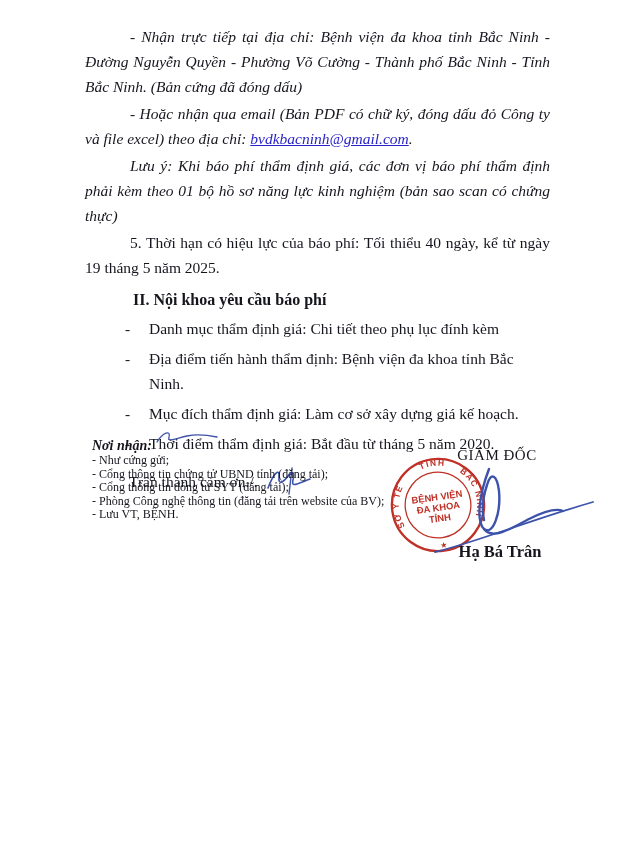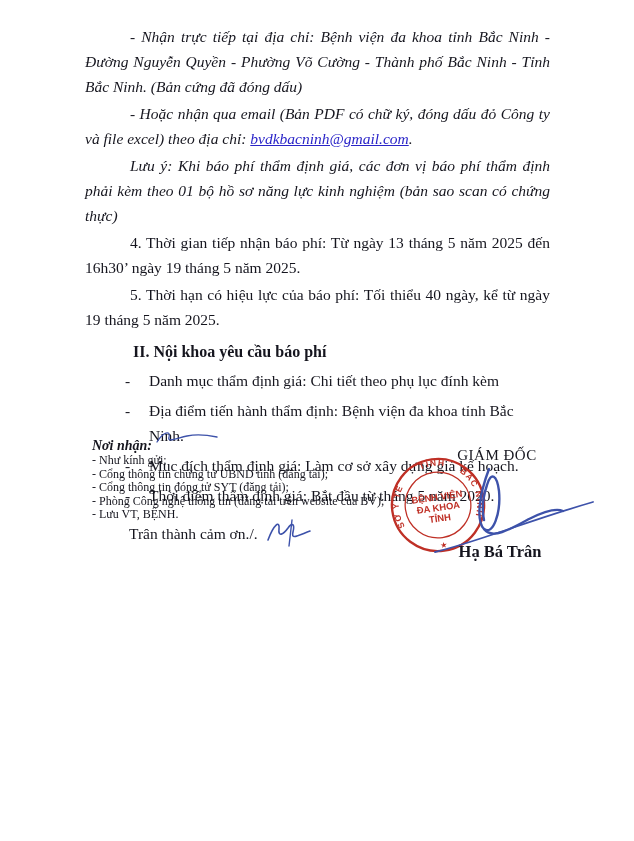--- a/index.html
+++ b/index.html
@@ -46,21 +46,20 @@
 </style>
 </head>
 <body>
 
 <div class="page">
 
   <div class="content">
     <p class="body it">- Nhận trực tiếp tại địa chỉ: Bệnh viện đa khoa tỉnh Bắc Ninh - Đường Nguyễn Quyền - Phường Võ Cường - Thành phố Bắc Ninh - Tỉnh Bắc Ninh. (Bản cứng đã đóng dấu)</p>
     <p class="body it"><span>- Hoặc nhận qua email (Bản PDF có chữ ký, đóng dấu đỏ Công ty và file excel) theo địa chỉ: </span><a class="email">bvdkbacninh@gmail.com</a><span>.</span></p>
     <p class="body it">Lưu ý: Khi báo phí thẩm định giá, các đơn vị báo phí thẩm định phải kèm theo 01 bộ hồ sơ năng lực kinh nghiệm (bản sao scan có chứng thực)</p>
-    <p class="body">4. Thời gian tiếp nhận báo phí: Từ ngày 13 tháng 5 năm 2025 đến 16h30’ ngày 19 tháng 5 năm 2025.</p>
     <p class="body">5. Thời hạn có hiệu lực của báo phí: Tối thiểu 40 ngày, kể từ ngày 19 tháng 5 năm 2025.</p>
 
     <div class="heading">II. Nội khoa yêu cầu báo phí</div>
 
     <div class="bullet">
       <span class="dash">-</span>
       <span>Danh mục thẩm định giá: Chi tiết theo phụ lục đính kèm</span>
     </div>
     <div class="bullet">
       <span class="dash">-</span>
@@ -88,21 +87,21 @@
 
   <div class="recipients">
     <div class="recipients-heading">
       <span>Nơi nhận:</span>
       <span class="noinhan-scribble">
         <svg width="66" height="18" viewBox="0 0 66 18">
           <path class="scribble-stroke" stroke-width="1.3" d="M 3,13 C 9,3 17,1 15,8 C 13,14 23,9 33,7 C 43,5 53,6 63,8"></path>
         </svg>
       </span>
     </div>
-    <div class="recipient-item">- Như kính gửi;</div>
+    <div class="recipient-item">- Như cứng gửi;</div>
     <div class="recipient-item">- Cổng thông tin chứng tử UBND tỉnh (đăng tải);</div>
     <div class="recipient-item">- Cổng thông tin đóng tử SYT (đăng tải);</div>
     <div class="recipient-item">- Phòng Công nghệ thông tin (đăng tải trên website của BV);</div>
     <div class="recipient-item">- Lưu VT, BỆNH.</div>
   </div>
 
   <div class="director-title">GIÁM ĐỐC</div>
 
   <div class="stamp">
     <svg width="98" height="98" viewBox="0 0 100 100">

